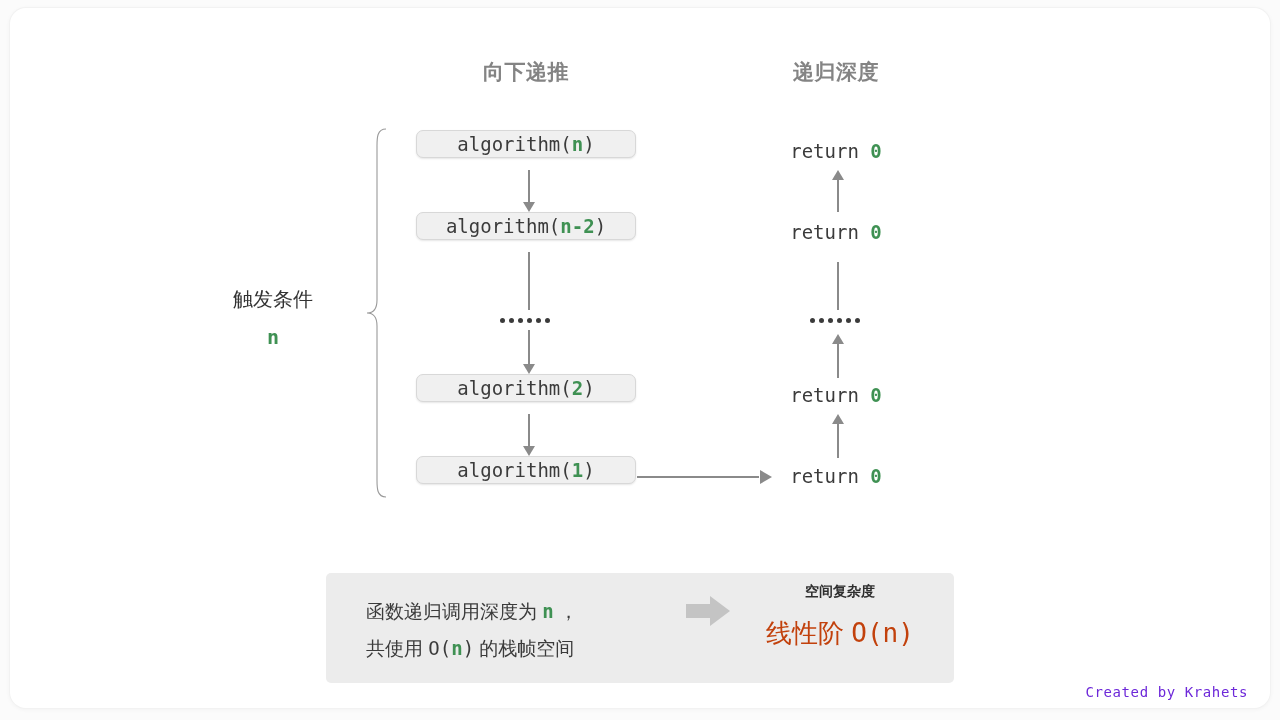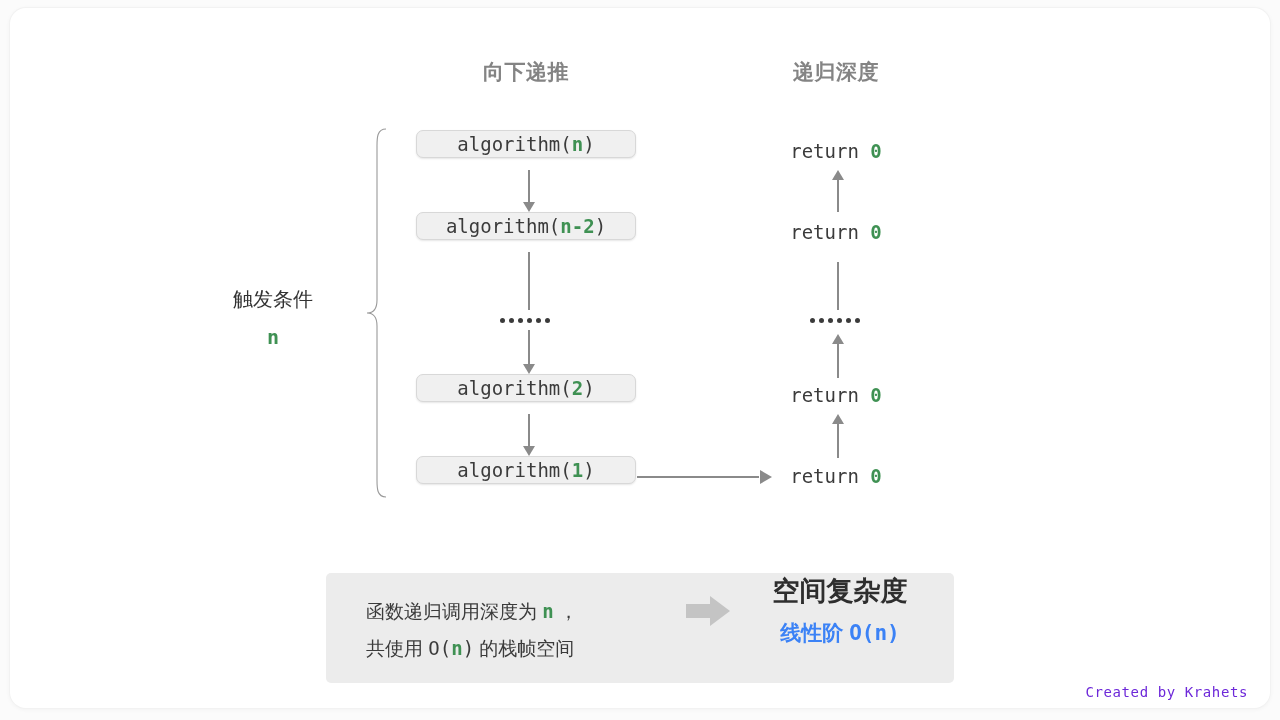--- a/index.html
+++ b/index.html
@@ -291,30 +291,30 @@
     position: absolute;
     left: 740px;
     top: 570px;
     width: 200px;
     text-align: center;
     line-height: 42px;
   }
   #summary-title {
     display: block;
     font-family: "Liberation Sans", sans-serif;
-    font-size: 27px;
+    font-size: 14px;
     font-weight: bold;
     color: #2e2e2e;
   }
   #summary-value {
     display: block;
     font-family: "Liberation Sans", sans-serif;
-    font-size: 21px;
-    font-weight: bold;
-    color: #3b82f6;
+    font-size: 26px;
+    font-weight: normal;
+    color: #c2410c;
   }
   #summary-value .mono { font-family: "DejaVu Sans Mono", monospace; }
 
   
   #credit {
     position: absolute;
     right: 32px;
     bottom: 20px;
     font-family: "DejaVu Sans Mono", monospace;
     font-size: 14px;

